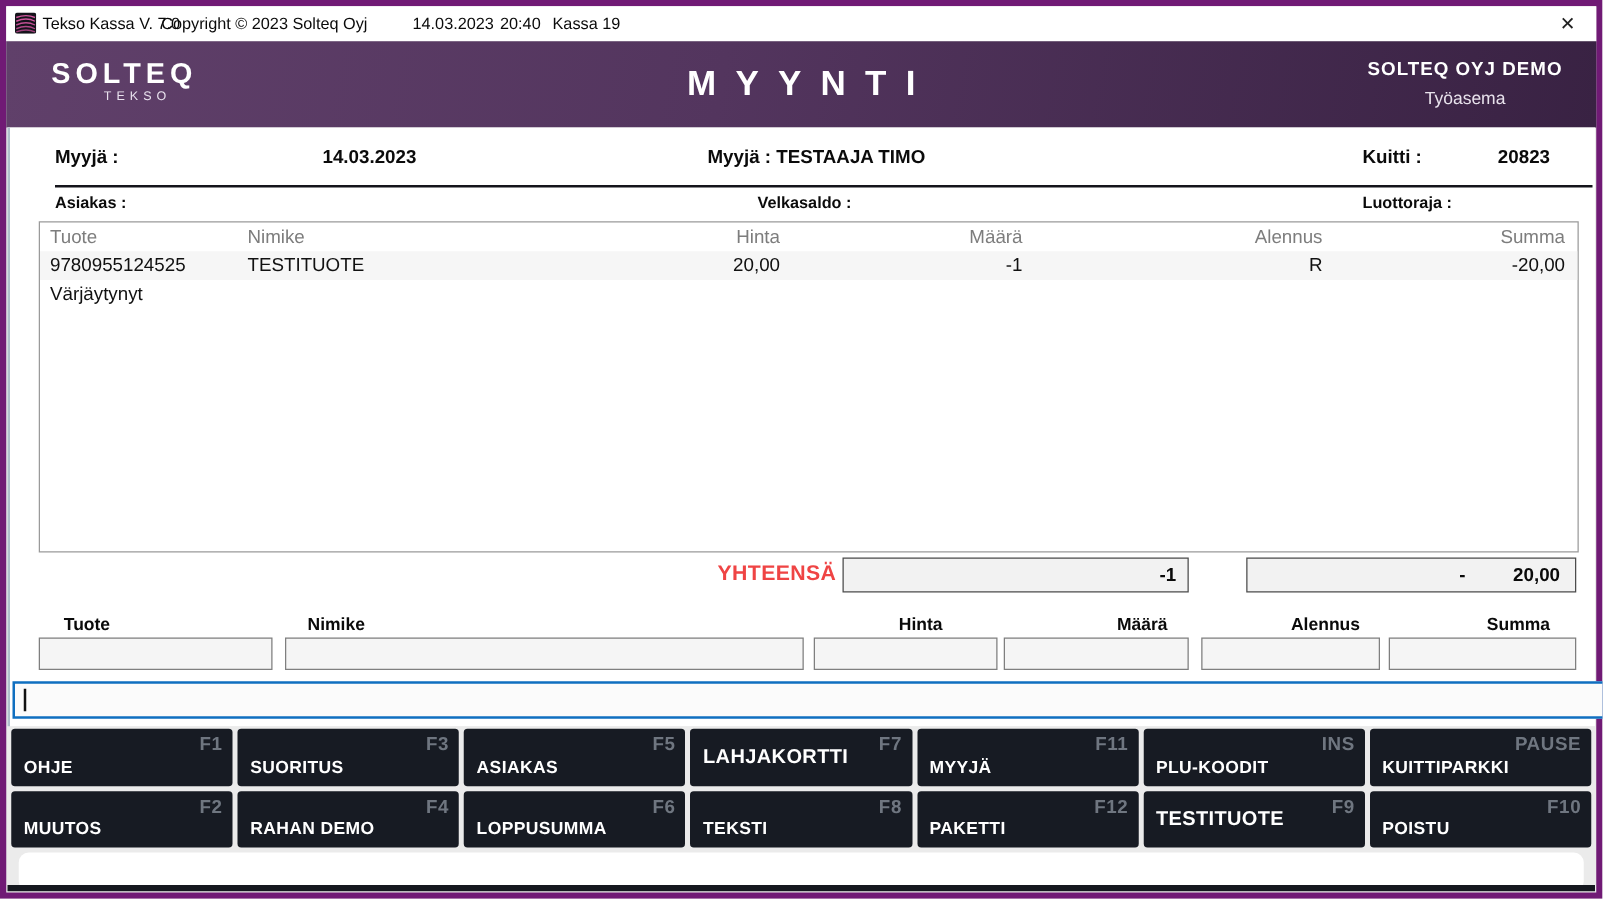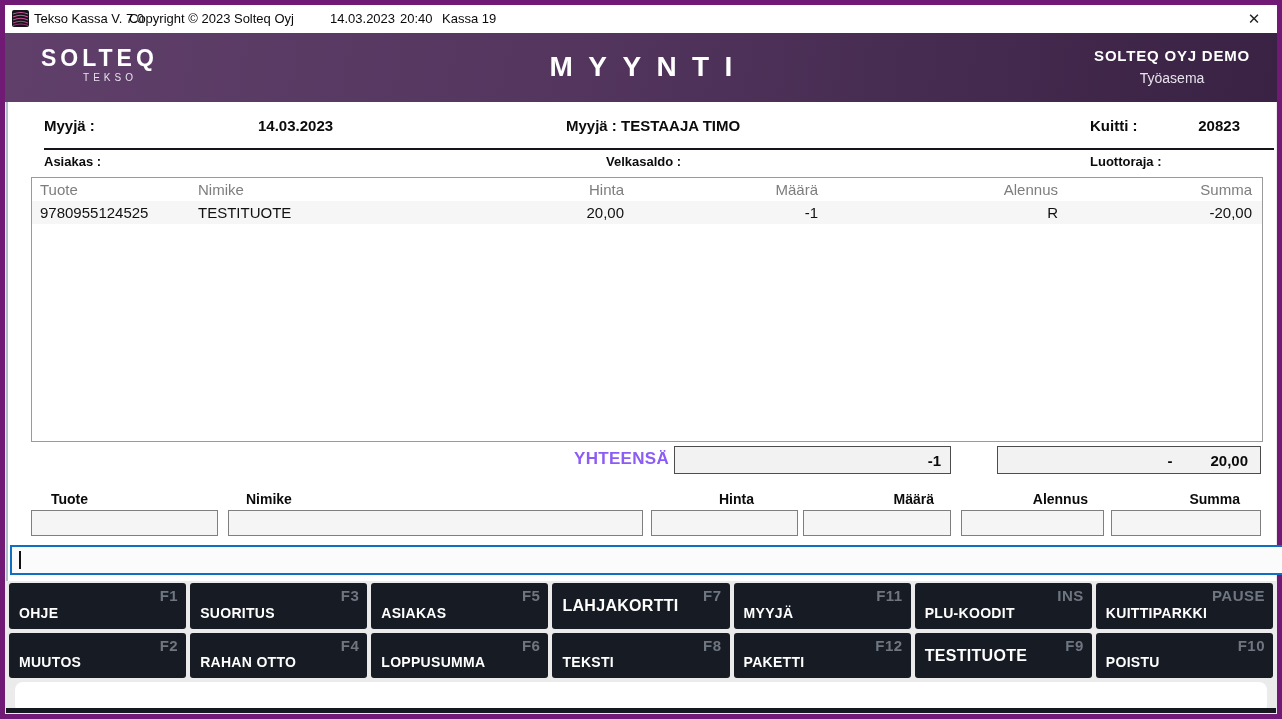--- a/index.html
+++ b/index.html
@@ -47,21 +47,21 @@
   .trow { display:grid; grid-template-columns:158px 300px 160px 194px 240px 1fr; align-items:center; height:23px; }
   .trow .c { white-space:nowrap; overflow:hidden; }
   .c-l { text-align:left; padding-left:8px; }
   .c-r { text-align:right; padding-right:26px; }
   .c-r-last { text-align:right; padding-right:10px; }
   .thead { color:#7d7d7d; }
   .tdata { color:#111; background:#f6f6f6; }
   .tnote { color:#111; height:23px; line-height:23px; padding-left:8px; }
 
   
-  .total-label { position:absolute; top:347px; left:540px; width:123px; text-align:right; font-size:17px; font-weight:bold; color:#8b5cf6; letter-spacing:0.3px; }
+  .total-label { position:absolute; top:347px; left:540px; width:123px; text-align:right; font-size:17px; font-weight:bold; color:#ef4444; letter-spacing:0.3px; }
   .total-box { position:absolute; top:344px; height:28px; border:1px solid #4c4c4c; background:#f2f2f2; display:flex; align-items:center; font-size:15px; font-weight:bold; color:#0a0a0a; }
   .total-qty { left:668px; width:277px; justify-content:flex-end; padding-right:9px; }
   .total-sum { left:991px; width:264px; justify-content:flex-end; padding-right:12px; gap:38px; }
 
   
   .entry-label { position:absolute; top:389px; font-size:14px; font-weight:bold; color:#0a0a0a; white-space:nowrap; }
   .el-tuote { left:45px; } .el-nimike { left:240px; }
   .el-hinta { right:522px; } .el-maara { right:342px; } .el-alennus { right:188px; } .el-summa { right:36px; }
 
   .entry-box { position:absolute; top:408px; height:26px; border:1px solid #7f7f7f; background:#f5f5f5; font-size:14px; padding:0 6px; font-family:inherit; }
@@ -150,20 +150,21 @@
         <div class="c c-r-last">Summa</div>
       </div>
       <div class="trow tdata">
         <div class="c c-l">9780955124525</div>
         <div class="c c-l">TESTITUOTE</div>
         <div class="c c-r">20,00</div>
         <div class="c c-r">-1</div>
         <div class="c c-r">R</div>
         <div class="c c-r-last">-20,00</div>
       </div>
+      <div class="tnote">Värjäytynyt</div>
     </div>
 
     <div class="total-label">YHTEENSÄ</div>
     <div class="total-box total-qty">
       <span>-1</span>
     </div>
     <div class="total-box total-sum">
       <span>-</span>
       <span>20,00</span>
     </div>
@@ -219,21 +220,21 @@
       <div class="fkey">
         <span class="flabel">KUITTIPARKKI</span>
         <span class="fcode">PAUSE</span>
       </div>
 
       <div class="fkey">
         <span class="flabel">MUUTOS</span>
         <span class="fcode">F2</span>
       </div>
       <div class="fkey">
-        <span class="flabel">RAHAN OTTO</span>
+        <span class="flabel">RAHAN DEMO</span>
         <span class="fcode">F4</span>
       </div>
       <div class="fkey">
         <span class="flabel">LOPPUSUMMA</span>
         <span class="fcode">F6</span>
       </div>
       <div class="fkey">
         <span class="flabel">TEKSTI</span>
         <span class="fcode">F8</span>
       </div>

